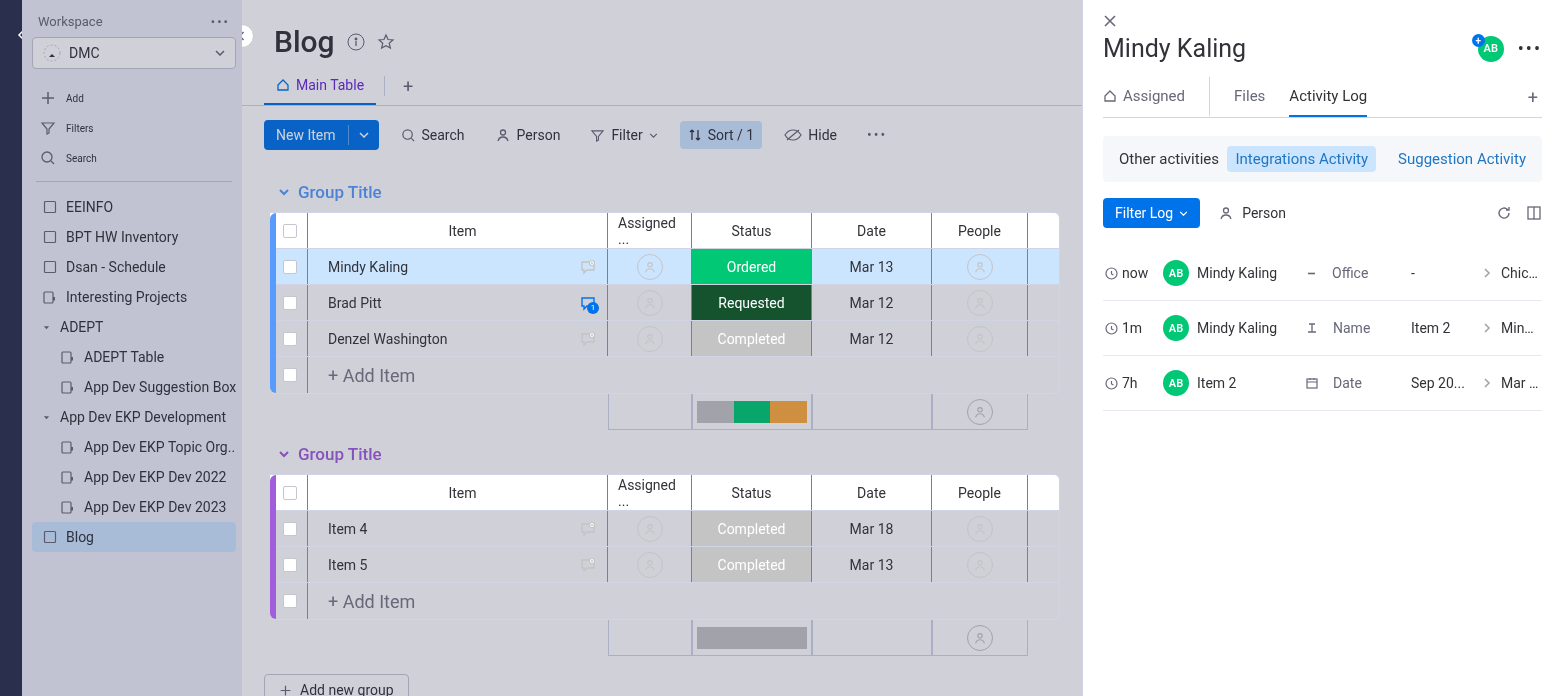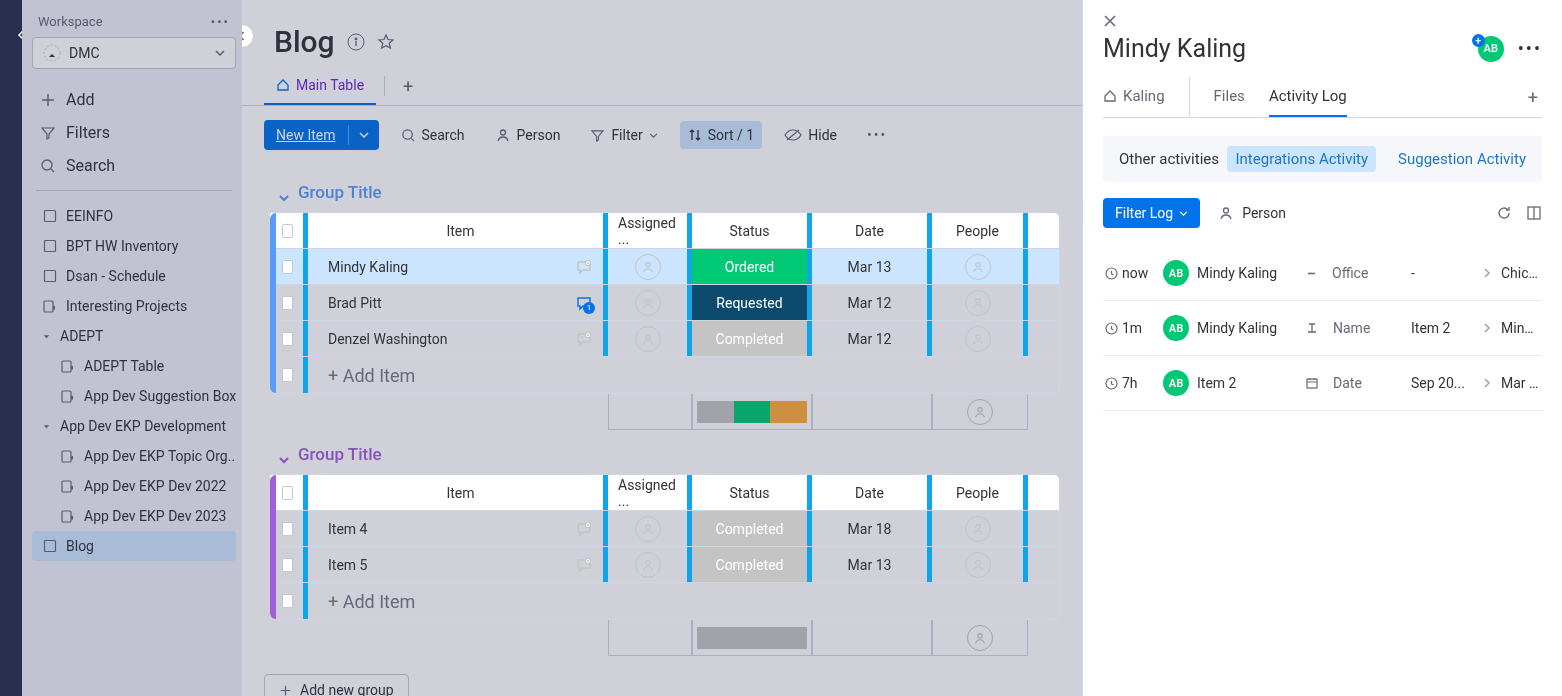--- a/index.html
+++ b/index.html
@@ -9,68 +9,68 @@
 .left-rail { width: 22px; background: #292f4c; flex-shrink: 0; position: relative; }
 .rail-chevron { position: absolute; top: 28px; left: 14px; width: 14px; height: 14px; display:flex; align-items:center; justify-content:center; color:#323338;}
 
 
 .sidebar { width: 220px; background: #eceef8; display: flex; flex-direction: column; padding: 10px 6px 10px 10px; flex-shrink: 0; position: relative; }
 .dim-overlay { position: absolute; inset:0; background: rgba(41,47,76,0.22); pointer-events:none; }
 .ws-label { font-size: 13px; color: #676879; padding: 4px 6px 8px; display:flex; align-items:center; justify-content:space-between;}
 .ws-select { display:flex; align-items:center; background:#fff; border:1px solid #c5c7d0; border-radius:4px; padding:6px 10px; font-size:14px; justify-content:space-between; margin-bottom:14px;}
 .ws-select .ws-left {display:flex; align-items:center; gap:8px;}
 .ws-icon {width:18px;height:18px;display:flex;align-items:center;justify-content:center;}
-.side-item { display:flex; align-items:center; gap:10px; padding:7px 8px; font-size:16px; color:#323338; border-radius:4px; }
+.side-item { display:flex; align-items:center; gap:10px; padding:7px 8px; font-size:10px; color:#323338; border-radius:4px; }
 .side-item svg,.board-item svg {flex-shrink:0;}
 .side-sep { height:1px; background:#c5c7d0; margin:8px 4px 10px; }
 .board-item { display:flex; align-items:center; gap:8px; padding:7px 8px 7px 10px; font-size:14px; color:#323338; border-radius:4px; white-space:nowrap; overflow:hidden; text-overflow:ellipsis;}
 .board-item.indent { padding-left: 28px; }
 .board-item.selected { background:#cce5ff; }
 .caret { width:10px; display:inline-flex; }
 
 
 .main { flex:1; background:#fff; position:relative; overflow:hidden; }
 .main .dim-overlay { background: rgba(41,47,76,0.22); }
 .collapse-btn { position:absolute; top:24px; left:-12px; width:24px;height:24px;border:1px solid #c5c7d0;border-radius:50%;background:#fff;display:flex;align-items:center;justify-content:center; z-index:2;}
 .header-row { display:flex; align-items:center; gap:12px; padding:24px 32px 8px; }
 .board-title { font-size:30px; font-weight:500; color:#323338; }
 .icon-btn { color:#676879; display:inline-flex; align-items:center; justify-content:center; }
 .tabs-row { display:flex; align-items:center; gap:8px; padding:0 22px; border-bottom:1px solid #d0d4e4; }
 .tab { display:flex; align-items:center; gap:6px; padding:10px 12px; font-size:14px; color:#323338; border-bottom:2px solid transparent;}
 .tab.active { color:#6d28d9; border-bottom-color:#0073ea; }
 .tab-add { padding:8px 10px; color:#676879; font-size:18px; }
 .toolbar { display:flex; align-items:center; gap:14px; padding:14px 22px 18px; }
-.primary-btn { background:#0073ea; color:#fff; border-radius:4px; display:flex; align-items:center; font-size:14px;text-decoration:underline;}
+.primary-btn { background:#0073ea; color:#fff; border-radius:4px; display:flex; align-items:center; font-size:14px;}
 .primary-btn .lbl{padding:7px 12px;}
 .primary-btn .dd{padding:7px 10px;border-left:1px solid rgba(255,255,255,.35);}
 .tool { display:flex; align-items:center; gap:6px; font-size:14px; color:#323338; padding:6px 8px; border-radius:4px;}
 .tool.active { background:#cce5ff; }
 .group { padding: 8px 22px 0; }
-.group-head { display:flex; align-items:flex-end; gap:8px; padding:6px 0 10px 14px; }
+.group-head { display:flex; align-items:center; gap:8px; padding:6px 0 10px 14px; }
 .group-title { font-size:17px; font-weight:500; }
 .g-blue { color:#579bfc; } .g-purple { color:#a25ddc; }
 .table { border:1px solid #d0d4e4; border-left:none; border-radius:0 6px 6px 0; overflow:hidden; margin-left:6px; position:relative;}
 .table::before{content:"";position:absolute;left:0;top:0;bottom:0;width:6px;border-radius:6px 0 0 6px;}
 .g-blue-b .table::before{background:#579bfc;}
 .g-purple-b .table::before{background:#a25ddc;}
 .trow { display:flex; align-items:stretch; border-bottom:1px solid #d0d4e4; height:36px; }
 .trow:last-child{border-bottom:none;}
 .trow.head { background:#fff; font-size:14px; color:#323338;}
 .trow.selrow { background:#cce5ff; }
-.cell { display:flex; align-items:center; justify-content:center; border-right:5px solid #0ea5e9; font-size:14px; padding:0 10px; }
+.cell { display:flex; align-items:center; justify-content:center; border-right:1px solid #0ea5e9; font-size:14px; padding:0 10px; }
 .cell.chk { width:38px; padding-left:12px;}
 .cell.item { flex: 0 0 300px; justify-content:space-between; padding-left:20px; }
 .cell.item .nm{flex:1;text-align:left;}
 .cell.assigned { width:84px; }
 .cell.status { width:120px; padding:0;}
 .cell.date { width:120px; }
 .cell.people { width:96px; }
 .cell.end { flex:1; border-right:none;}
 .status-pill { width:100%; height:100%; display:flex; align-items:center; justify-content:center; color:#fff; font-size:14px;}
-.s-ordered{background:#00c875;} .s-requested{background:#0c4a6e;text-align:right;} .s-completed{background:#c4c4c4;}
+.s-ordered{background:#00c875;} .s-requested{background:#14532d;text-align:right;} .s-completed{background:#c4c4c4;}
 .avatar-ph { width:26px;height:26px;border-radius:50%;border:1.5px solid #c4c4c4;display:flex;align-items:center;justify-content:center;color:#c4c4c4;}
 .add-item { color:#676879; justify-content:flex-start; font-size:18px;}
 .summary-row { display:flex; margin-left:6px; height:36px;}
 .summary-row .sp{border:1px solid #d0d4e4;border-top:none;display:flex;align-items:center;justify-content:center;}
 .summary-row .sp.first{width:338px;border:none;}
 .summary-row .sp.assigned{width:84px;}
 .summary-row .sp.status{width:120px;padding:4px;gap:0;}
 .summary-row .sp.date{width:120px;}
 .summary-row .sp.people{width:96px;}
 .summary-row .sp.end{flex:1;border:none;}
@@ -631,21 +631,21 @@
         </div>
       <span style="letter-spacing:2px;color:#323338;font-size:18px;">•••</span>
     </div>
   </div>
   <div class="panel-tabs">
     <div class="tgroup">
       <div class="ptab">
           <svg width="14" height="14" viewBox="0 0 14 14">
             <path d="M2 7l5-5 5 5v5H2z" stroke="#676879" fill="none" stroke-width="1.3"></path>
           </svg>
-          <span>Kaling</span>
+          <span>Assigned</span>
         </div>
       <div class="ptab sep">
           <span>Files</span>
         </div>
       <div class="ptab active">
           <span>Activity Log</span>
         </div>
     </div>
     <div style="color:#676879;font-size:18px;padding:0 4px;">+</div>
   </div>

